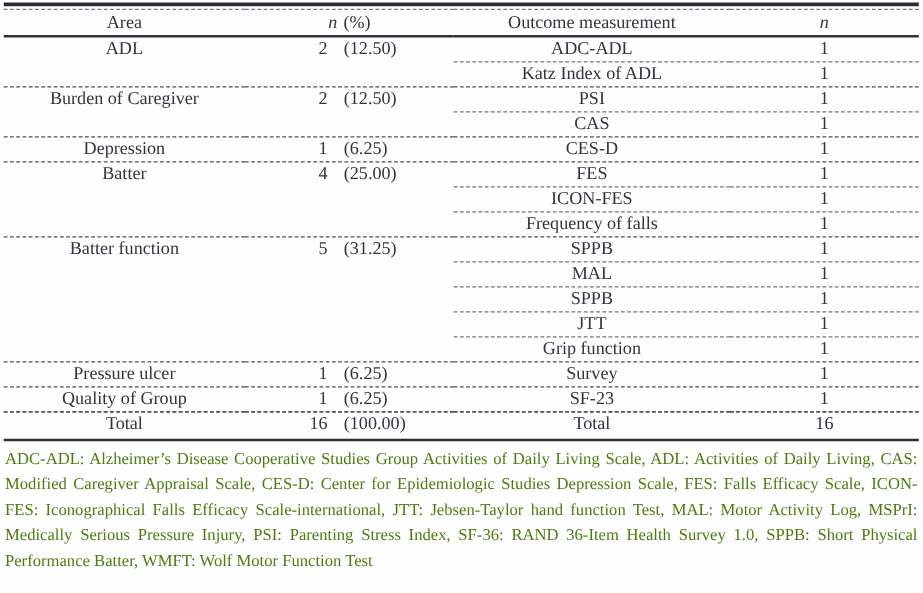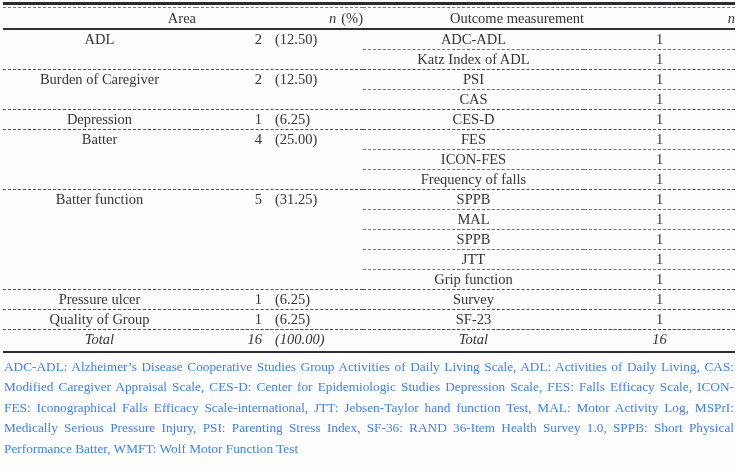--- a/index.html
+++ b/index.html
@@ -28,21 +28,21 @@
   col.w-area { width: 193px; }
   col.w-npct { width: 167px; }
   col.w-out  { width: 221px; }
   col.w-n2   { width: 151px; }
 
   th {
     font-weight: normal;
     padding: 0;
     height: 21px;
     line-height: 20px;
-    text-align: right;
+    text-align: center;
     border-bottom: 2px solid #32323a;
   }
   td {
     padding: 0;
     height: 20px;
     line-height: 19px;
     text-align: center;
     vertical-align: top;
   }
   i.nvar { font-style: italic; }
@@ -50,28 +50,28 @@
 
   td.c-npct { text-align: left; }
   .nv { display: inline-block; width: 66px; text-align: right; }
   .pv { display: inline-block; margin-left: 13px; text-align: left; }
 
   td.rspan { vertical-align: top; }
 
   .subsep { border-bottom: 1px dashed #72727c; }
   .gsep   { border-bottom: 1px dashed #4c4c55; }
 
-  tfoot td { height: 21px; font-style: italic; }
+  tfoot td { height: 21px; }
 
   .footnote {
     margin: 4px 1px 0 1px;
     font-size: 13.3px;
     line-height: 20.6px;
     text-align: justify;
-    color: #3b82f6;
+    color: #4d7c0f;
   }
 </style>
 </head>
 <body>
 
 <div class="page">
   <div class="table-frame">
     <table>
       <colgroup>
         <col class="w-area">

